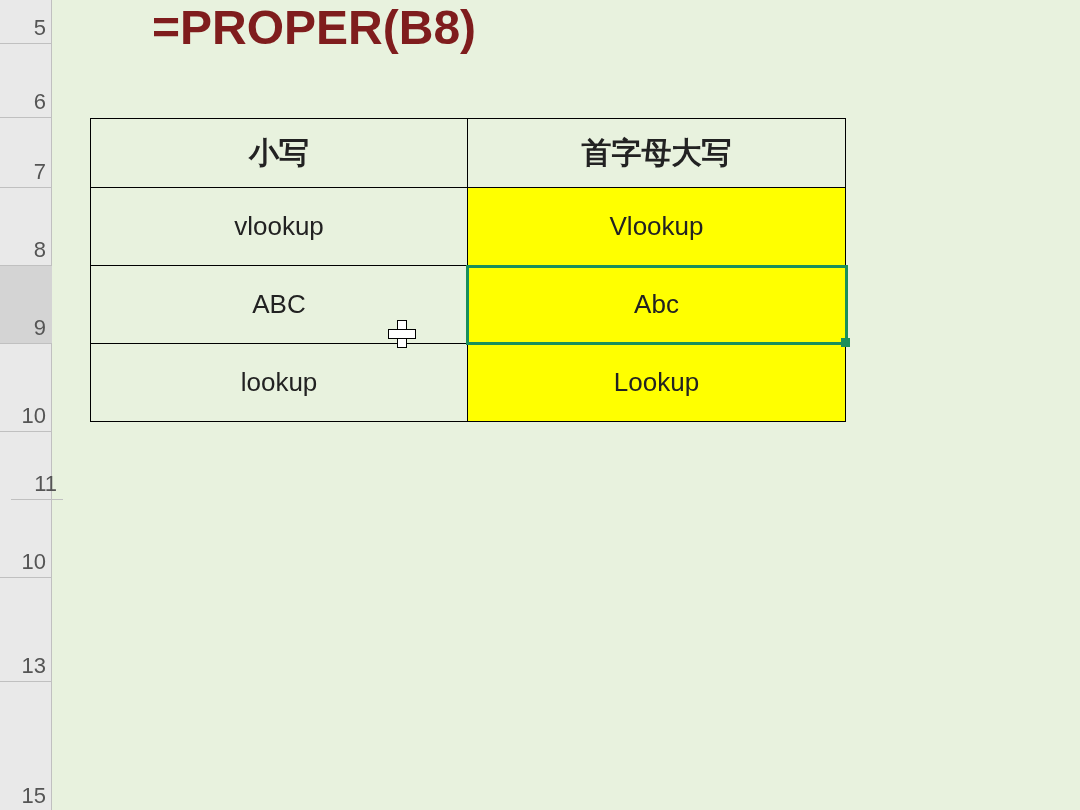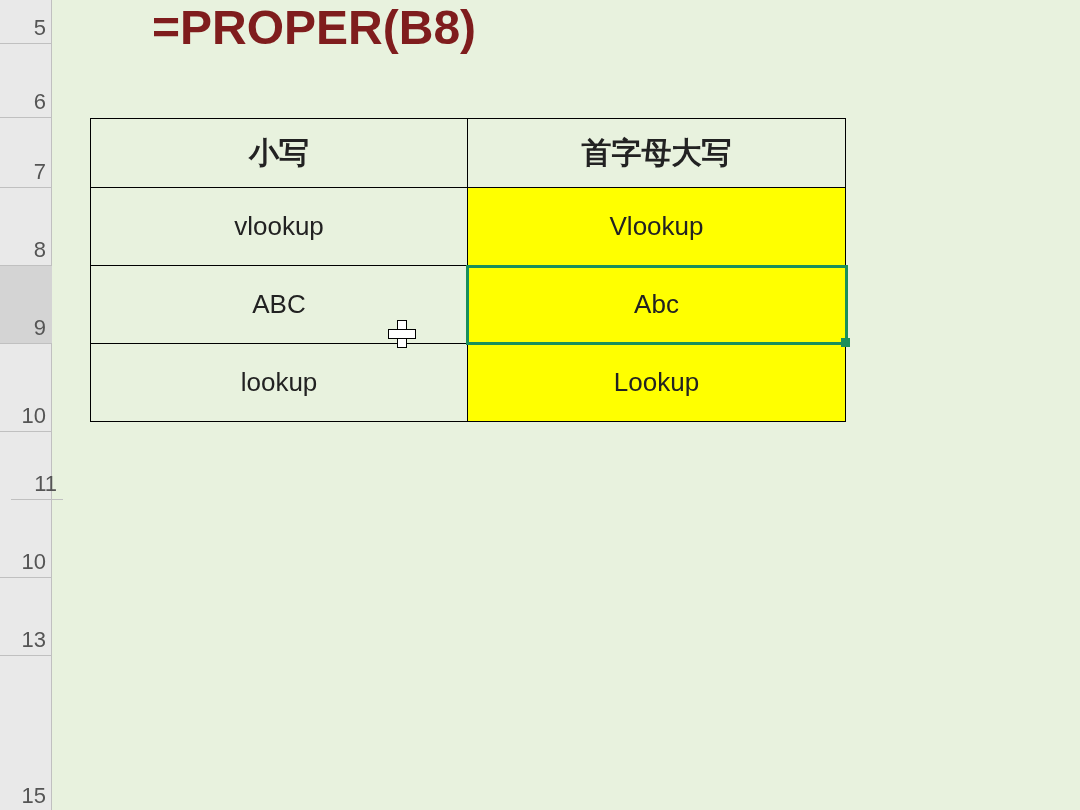--- a/index.html
+++ b/index.html
@@ -41,21 +41,21 @@
       background: #d4d4d4;
     }
     .rh5 { top: 0; height: 44px; }
     .rh6 { top: 44px; height: 74px; }
     .rh7 { top: 118px; height: 70px; }
     .rh8 { top: 188px; height: 78px; }
     .rh9 { top: 266px; height: 78px; }
     .rh10 { top: 344px; height: 88px; }
     .rh11 { top: 422px; height: 78px; margin-left: 11px; }
     .rh12 { top: 500px; height: 78px; }
-    .rh13 { top: 578px; height: 78px; }
+    .rh13 { top: 604px; height: 78px; }
     .rh14 { top: 656px; height: 78px; }
     .rh15 { top: 734px; height: 78px; }
 
     .formula {
       position: absolute;
       left: 152px;
       top: 0px;
       font-size: 48px;
       font-weight: bold;
       color: #7f1d1d;

